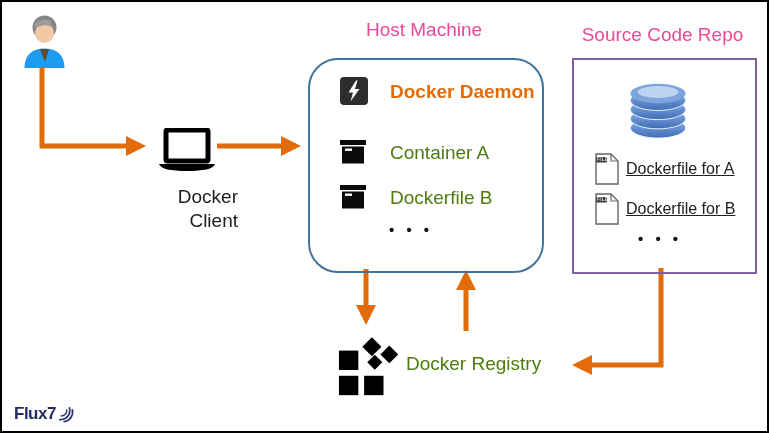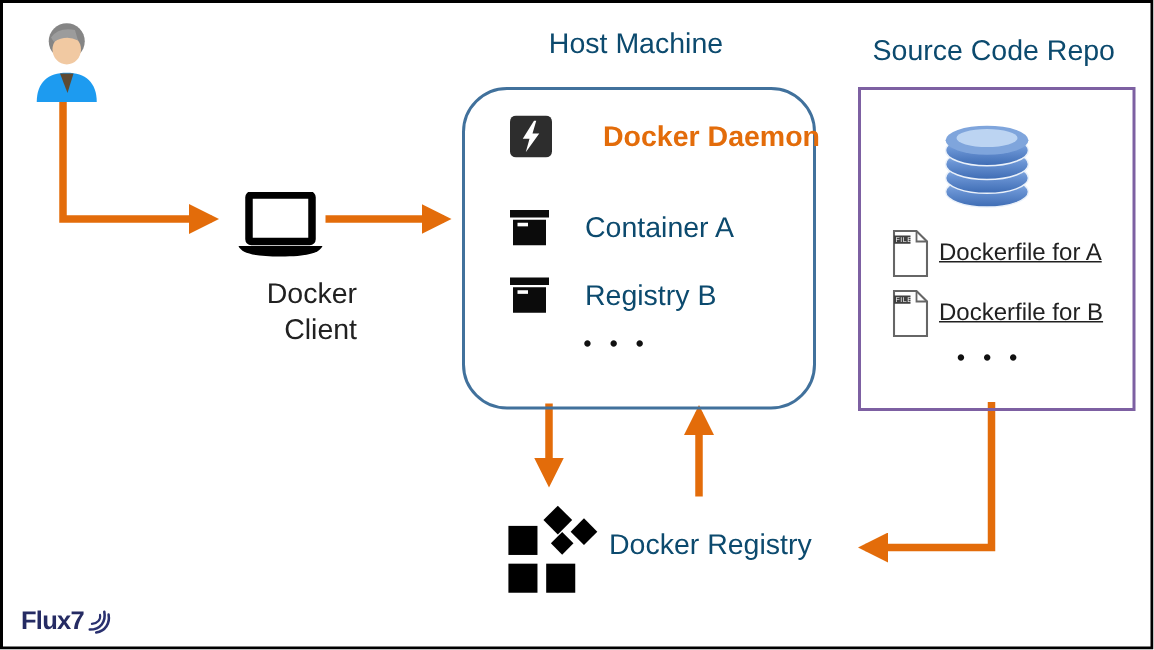--- a/index.html
+++ b/index.html
@@ -2,23 +2,23 @@
 <html><head>
 <meta charset="utf-8">
 <style>
   html,body{margin:0;padding:0;background:#fff;}
   #canvas{
     position:relative;width:769px;height:433px;box-sizing:border-box;
     border:2px solid #000;background:#fff;overflow:hidden;
     font-family:"Liberation Sans",sans-serif;color:#212121;
   }
   .abs{position:absolute;}
-  .t-label{font-size:19px;color:#0c4a6e;white-space:nowrap;}
-  .t-title{font-size:19px;color:#0c4a6e;text-align:center;}
-  .daemon-label{font-size:19px;font-weight:bold;color:#E36C0A;white-space:nowrap;margin-left:12px;}
+  .t-label{font-size:19px;color:#4d7c0f;white-space:nowrap;}
+  .t-title{font-size:19px;color:#ec4899;text-align:center;}
+  .daemon-label{font-size:19px;font-weight:bold;color:#E36C0A;white-space:nowrap;}
   .small-label{font-size:16px;color:#212121;white-space:nowrap;text-decoration:underline;}
   .multiline{white-space:pre-line;text-align:right;font-size:19px;line-height:1.28;}
   .ellipsis{font-size:15px;font-weight:bold;letter-spacing:4px;color:#111;}
   .host-box{
     left:306px;top:56px;width:232px;height:211px;
     border:2.5px solid #41719C;border-radius:30px;background:transparent;
   }
   .repo-box{
     left:570px;top:56px;width:181px;height:212px;
     border:2.5px solid #7D60A2;background:transparent;
@@ -74,21 +74,21 @@
     <rect x="2" y="7.5" width="22" height="17" fill="#0b0b0b"></rect>
     <rect x="5" y="9.5" width="7" height="2.4" fill="#fff"></rect>
   </svg>
   <div class="abs t-label" style="left:388px;top:140px;">Container A</div>
 
   <svg class="abs" style="left:338px;top:182px;" width="26" height="25" viewBox="0 0 26 25">
     <rect x="0" y="1" width="26" height="5" fill="#0b0b0b"></rect>
     <rect x="2" y="7.5" width="22" height="17" fill="#0b0b0b"></rect>
     <rect x="5" y="9.5" width="7" height="2.4" fill="#fff"></rect>
   </svg>
-  <div class="abs t-label" style="left:388px;top:185px;">Registry B</div>
+  <div class="abs t-label" style="left:388px;top:185px;">Dockerfile B</div>
 
   <div class="abs ellipsis" style="left:387px;top:219px;">• • •</div>
 
   <div class="abs t-title" style="left:570px;top:22px;width:181px;">Source Code Repo</div>
   <div class="abs repo-box"></div>
 
   <svg class="abs" style="left:625px;top:76px;" width="62" height="62" viewBox="0 0 64 64">
     <defs>
       <linearGradient id="dbg" x1="0" y1="0" x2="0" y2="1">
         <stop offset="0%" stop-color="#AECBEE"></stop>

